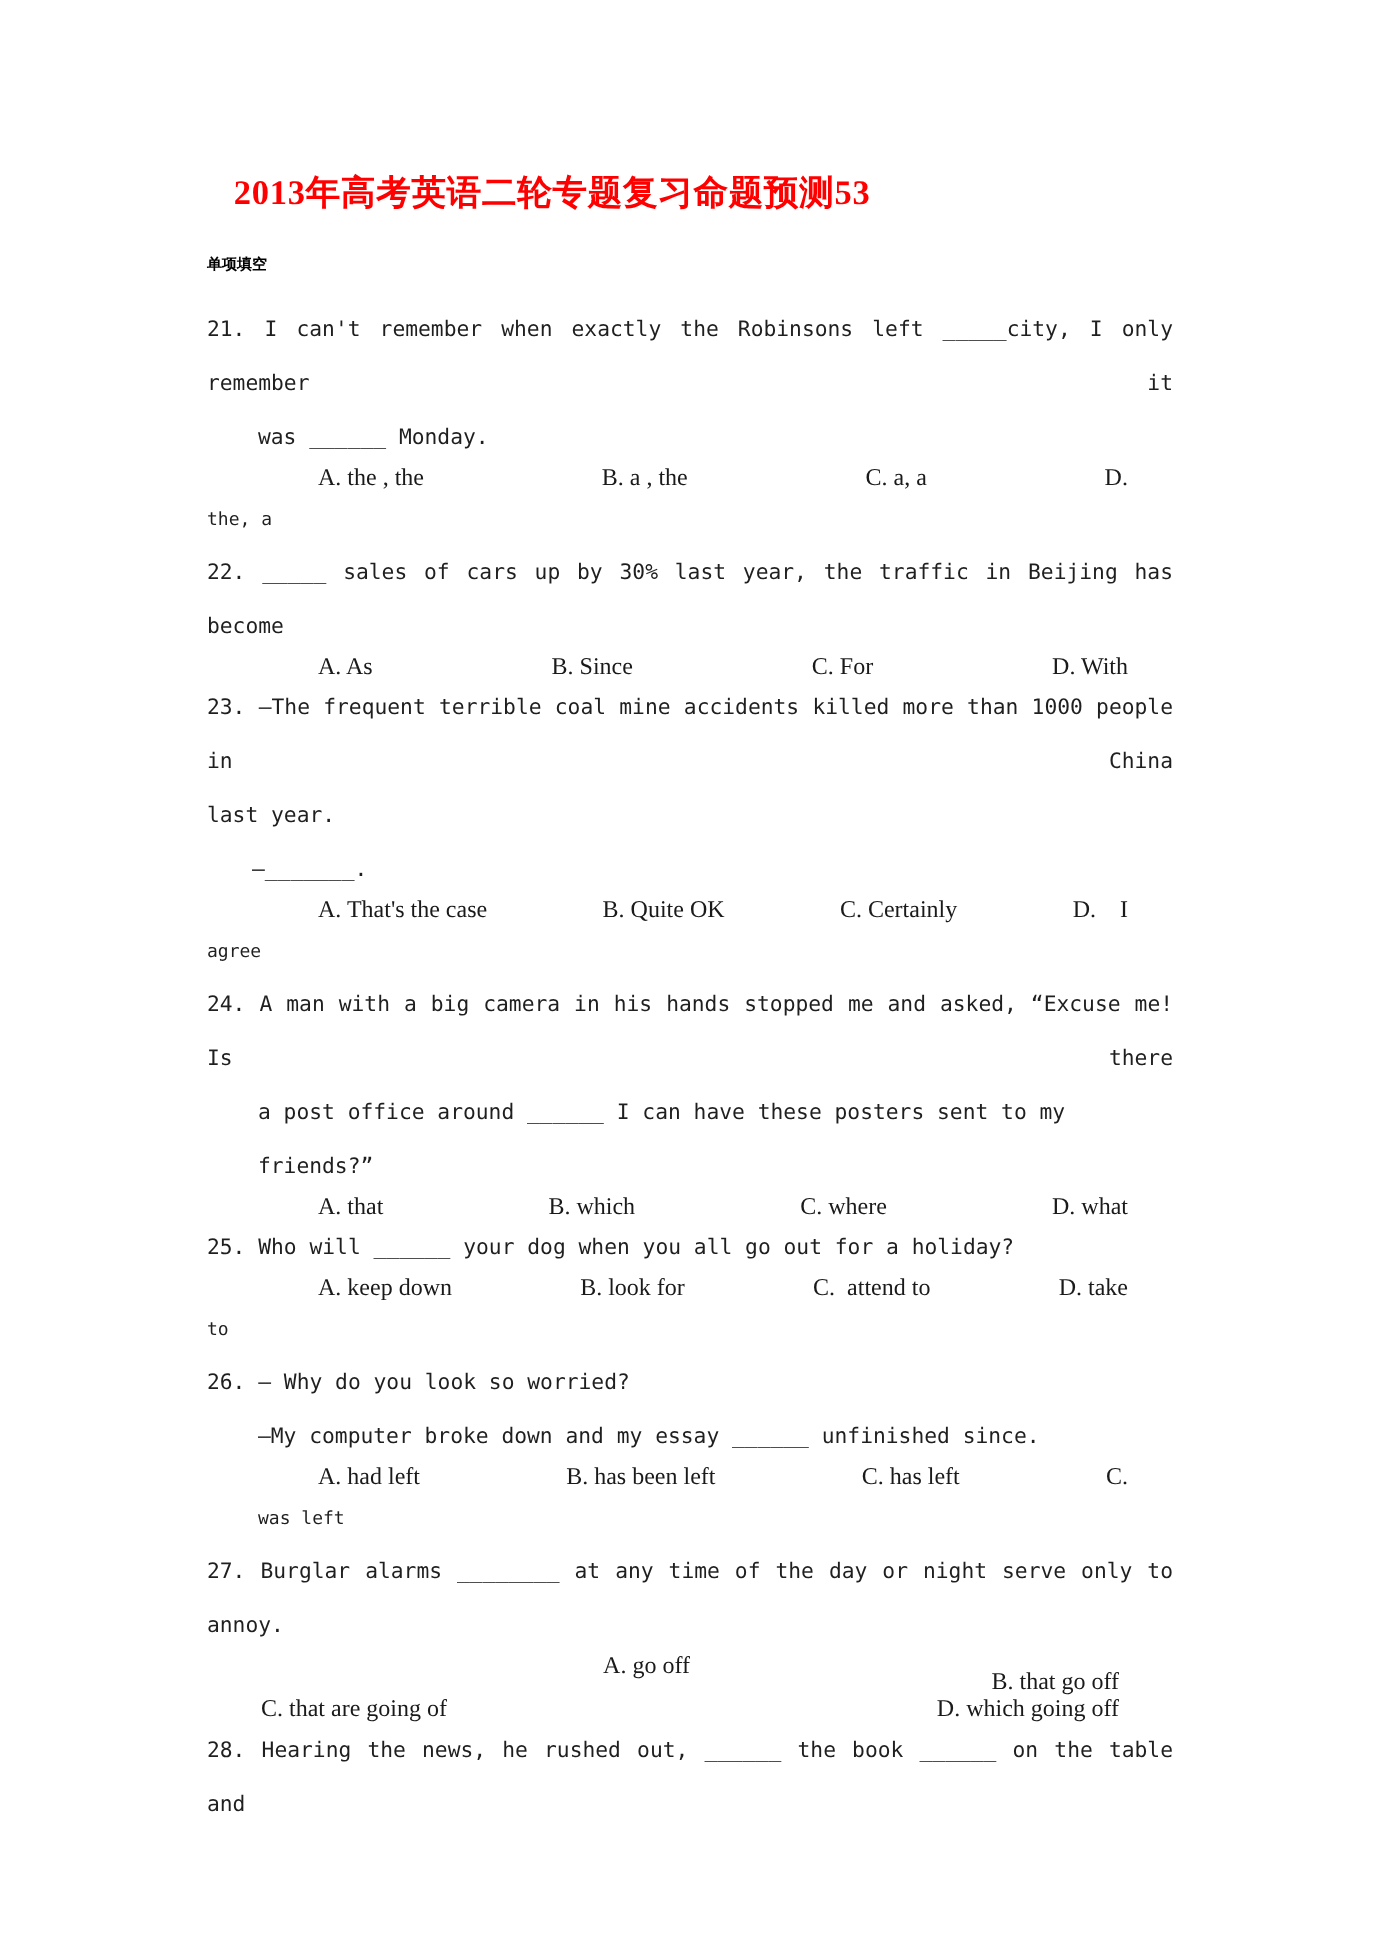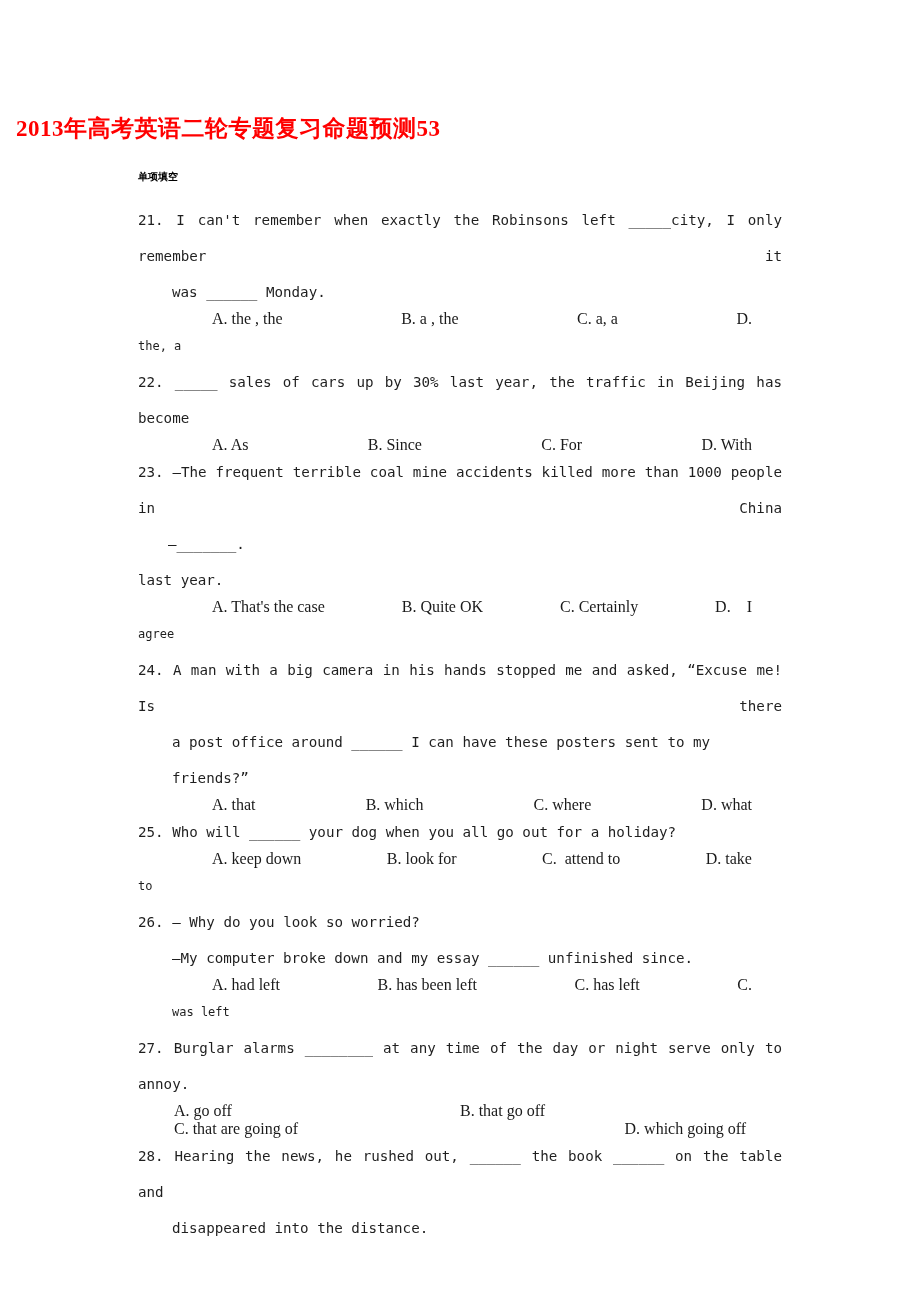--- a/index.html
+++ b/index.html
@@ -16,23 +16,24 @@
   }
   .page {
     position: relative;
     width: 920px;
     height: 1302px;
     background: #ffffff;
     box-sizing: border-box;
   }
   .doc-title {
     position: absolute;
-    left: 16px;
+    left: 4px;
     top: 113px;
     width: 728px;
+    text-align: center;
     color: #ff0000;
     font-family: "Liberation Serif", "DejaVu Serif", serif;
     font-weight: bold;
     font-size: 23px;
     letter-spacing: 0.5px;
     white-space: nowrap;
   }
   .content {
     position: absolute;
     left: 138px;
@@ -77,31 +78,32 @@
     display: flex;
     padding-left: 30px;
     width: 614px;
     box-sizing: border-box;
   }
   .opt-row.spread {
     justify-content: space-between;
   }
   .opt {
     white-space: pre;
+    text-align: right;
   }
   .opt-row .opt:first-child { text-align: left; margin-left: 44px; }
   .two-col {
     display: flex;
     padding-left: 36px;
     width: 608px;
     box-sizing: border-box;
     font-family: Liberation Serif, serif;
   }
   .two-col .c1 { width: 300px; }
-  .two-col .c2 { width: 300px; }
+  .two-col .c2 { width: 300px; margin-top: 11px; }
   .two-col-b {
     display: flex;
     padding-left: 36px;
     width: 608px;
     box-sizing: border-box;
     justify-content: space-between;
     gap: 16px;
   }
   .wrapline {
     font-family: "DejaVu Sans Mono", "Liberation Mono", monospace;
@@ -139,22 +141,22 @@
       <div class="opt-row spread">
         <span class="opt">A. As</span>
         <span class="opt">B. Since</span>
         <span class="opt">C. For</span>
         <span class="opt">D. With</span>
       </div>
     </div>
 
     <div class="q">
       <div class="line just">23. —The frequent terrible coal mine accidents killed more than 1000 people in China</div>
+      <div class="line">last year.</div>
       <div class="line indent-sm">—_______.</div>
-      <div class="line">last year.</div>
       <div class="opt-row spread">
         <span class="opt">A. That's the case</span>
         <span class="opt">B. Quite OK</span>
         <span class="opt">C. Certainly</span>
         <span class="opt">D.    I</span>
       </div>
       <div class="wrapline">agree</div>
     </div>
 
     <div class="q">
@@ -198,17 +200,16 @@
         <span class="c2 opt">B. that go off</span>
       </div>
       <div class="two-col-b">
         <span class="opt">C. that are going of</span>
         <span class="opt">D. which going off</span>
       </div>
     </div>
 
     <div class="q">
       <div class="line just">28. Hearing the news, he rushed out, ______ the book ______ on the table and</div>
-      <div class="line indent">disappeared into the distance.</div>
     </div>
 
   </div>
 </div>
 
 </body></html>

